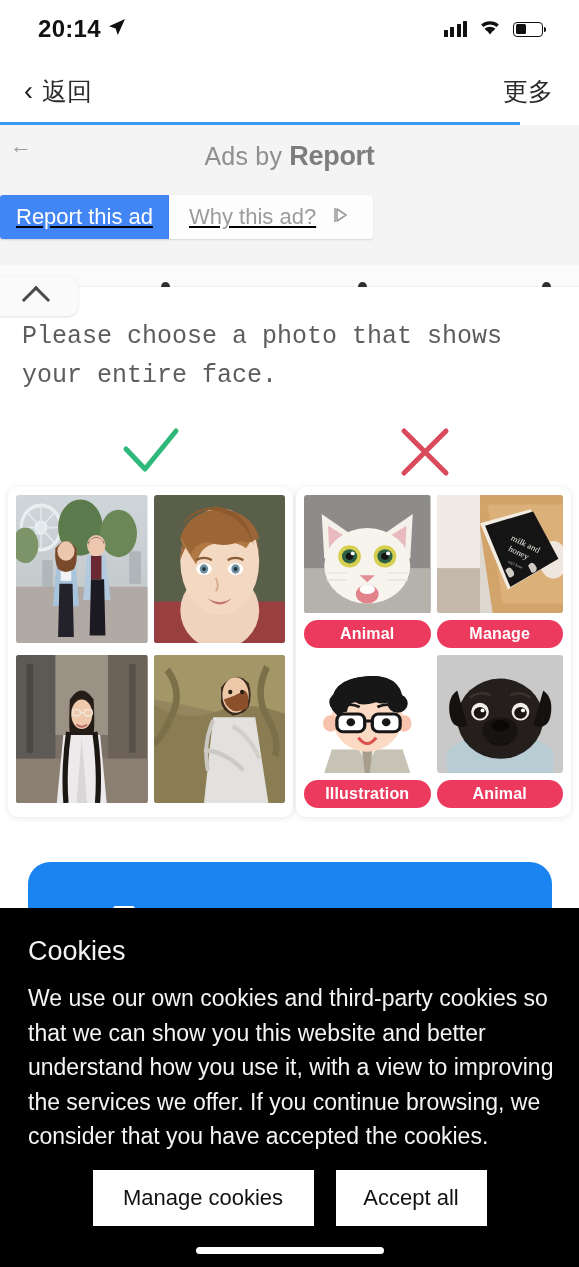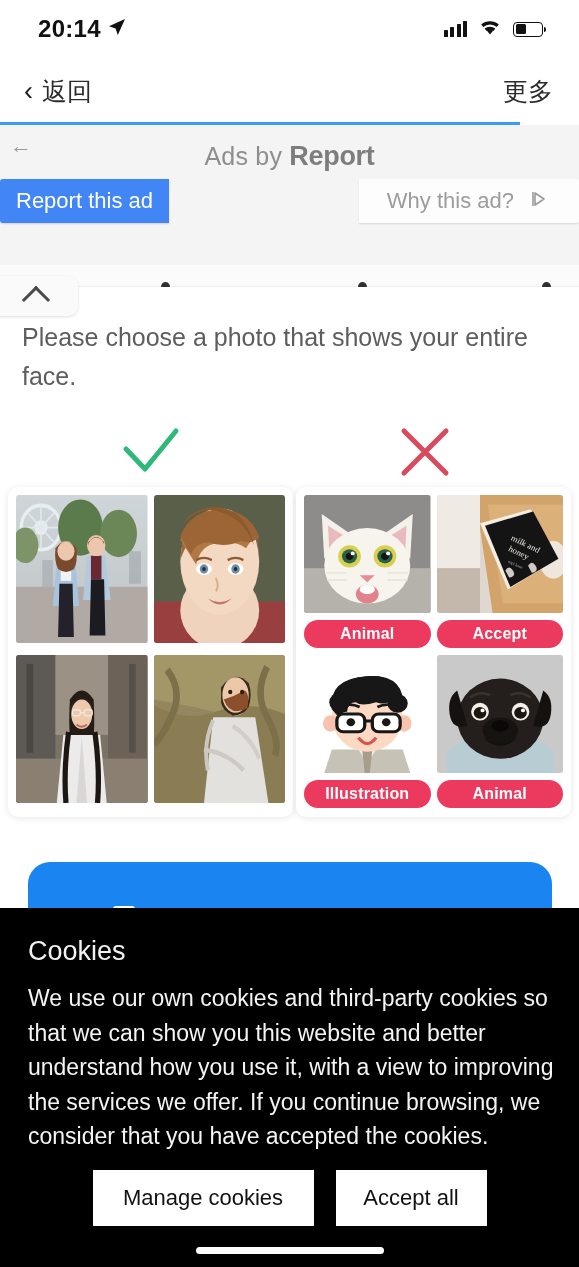--- a/index.html
+++ b/index.html
@@ -59,31 +59,31 @@
   .ad-back {
     position:absolute; left:8px; top:8px; width:26px; height:26px;
     color:#9a9a9a; font-size:22px; line-height:26px; text-align:center;
   }
   .ad-title {
     position:absolute; top:16px; left:0; width:579px; text-align:center;
     font-size:25px; color:#8e8e8e; letter-spacing:.2px;
   }
   .ad-title .g { color:#7d7d7d; font-size:27px; font-weight:bold; letter-spacing:-.3px; }
   .ad-buttons {
-    position:absolute; top:54px; left:0; width:579px;
-    display:flex; justify-content:space-between; align-items:stretch;
+    position:absolute; top:70px; left:0; width:579px;
+    display:flex; justify-content:flex-start; align-items:stretch;text-decoration:underline;
   }
   .btn-report {
     background:#4285f4; color:#fff; font-size:22px;
     padding:9px 16px; border-radius:3px 0 0 3px; white-space:nowrap;
     box-shadow:0 1px 2px rgba(0,0,0,.15);
   }
   .btn-why {
     background:#fdfdfd; color:#9c9c9c; font-size:22px;
-    padding:9px 28px; border-radius:0 3px 3px 0; white-space:nowrap;
+    padding:9px 20px; border-radius:0 3px 3px 0; white-space:nowrap;
     display:flex; align-items:center; gap:17px;
     box-shadow:0 1px 2px rgba(0,0,0,.12);
   }
   .adchoices { display:inline-block; }
 
   
   .page-content {
     position:absolute; top:265px; left:0; width:579px; height:643px;
     background:#fff; overflow:hidden;
   }
@@ -97,21 +97,21 @@
     background:#fafafa; border-radius:4px 10px 10px 4px;
     box-shadow:0 1px 3px rgba(0,0,0,.13);
     display:flex; align-items:center; justify-content:center;
   }
   .chev-up {
     width:20px; height:20px; border-left:3px solid #4a4a4a; border-top:3px solid #4a4a4a;
     transform:rotate(45deg); margin-top:7px;
   }
   .instruction {
     position:absolute; top:53px; left:22px; width:536px;
-    font-size:25px; line-height:1.55; color:#5d5d5d;
+    font-size:25px; line-height:1.55; color:#5d5d5d;font-family:Liberation Mono, monospace;
   }
 
   
   .marks { position:absolute; top:158px; left:0; width:579px; height:58px; }
   .mark-check { position:absolute; left:120px; top:0; width:62px; height:58px; }
   .mark-x { position:absolute; left:396px; top:0; width:58px; height:58px; }
 
   
   .panel {
     position:absolute; top:222px; background:#fff;
@@ -389,21 +389,21 @@
             <rect x="0" y="62" width="34" height="38" fill="#c3b8ab"></rect>
             <path d="M34 24l40-12 22 42-40 26z" fill="#f3ece2"></path>
             <path d="M38 26l38-12 20 40-38 24z" fill="#141414"></path>
             <text x="58" y="38" font-family="Liberation Serif, serif" font-size="7" fill="#f0ece6" transform="rotate(27 58 38)">milk and</text>
             <text x="56" y="47" font-family="Liberation Serif, serif" font-size="7" fill="#f0ece6" transform="rotate(27 56 47)">honey</text>
             <text x="56" y="57" font-family="Liberation Serif, serif" font-size="3.4" fill="#bdb8b2" transform="rotate(27 56 57)">rupi kaur</text>
             <path d="M54 64q3-5 6 0t-3 6z" fill="#cfcac4"></path>
             <path d="M72 60q3-5 6 0t-3 6z" fill="#cfcac4"></path>
           </svg>
         </div>
-        <div class="badge">Accept</div>
+        <div class="badge">Manage</div>
       </div>
 
       <div class="bad-cell">
         <div class="photo">
           <svg class="thumb" viewBox="0 0 100 100" preserveAspectRatio="none">
             <rect width="100" height="100" fill="#ffffff"></rect>
             <path d="M22 80h56l6 20H16z" fill="#c7c2b6"></path>
             <path d="M43 80h14l-7 12z" fill="#efece6"></path>
             <path d="M46 80h8l-2 20h-4z" fill="#a69d8c"></path>
             <ellipse cx="50" cy="52" rx="28" ry="30" fill="#fbd9c2"></ellipse>

